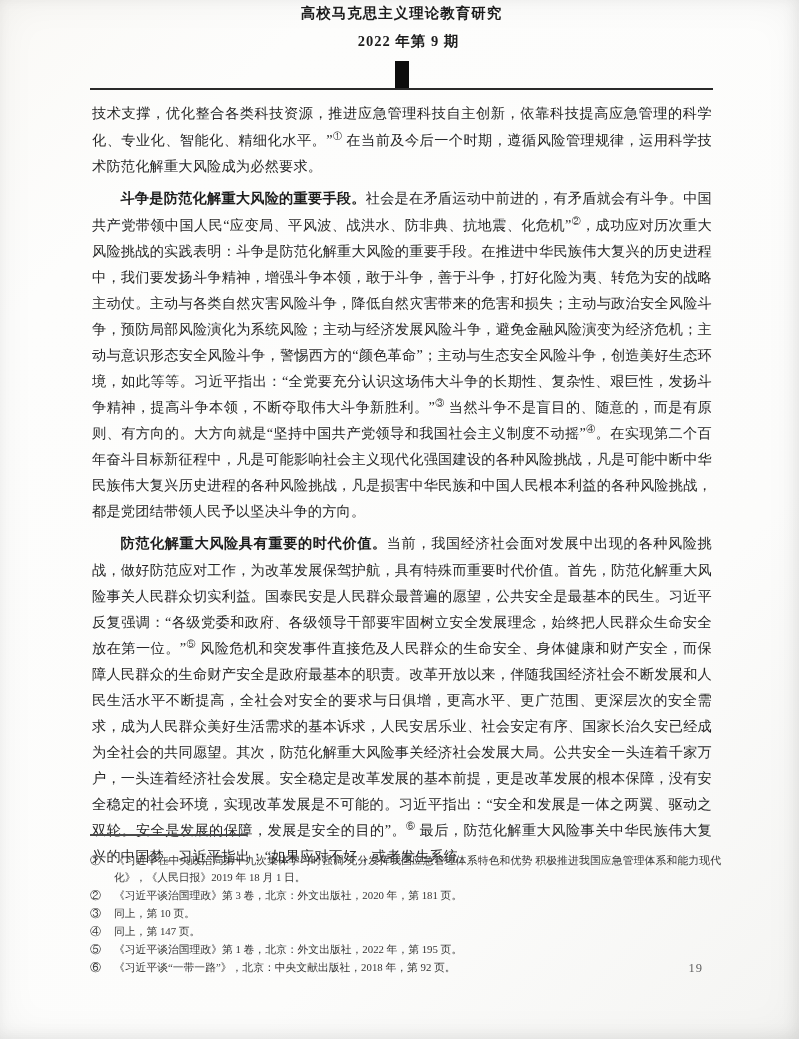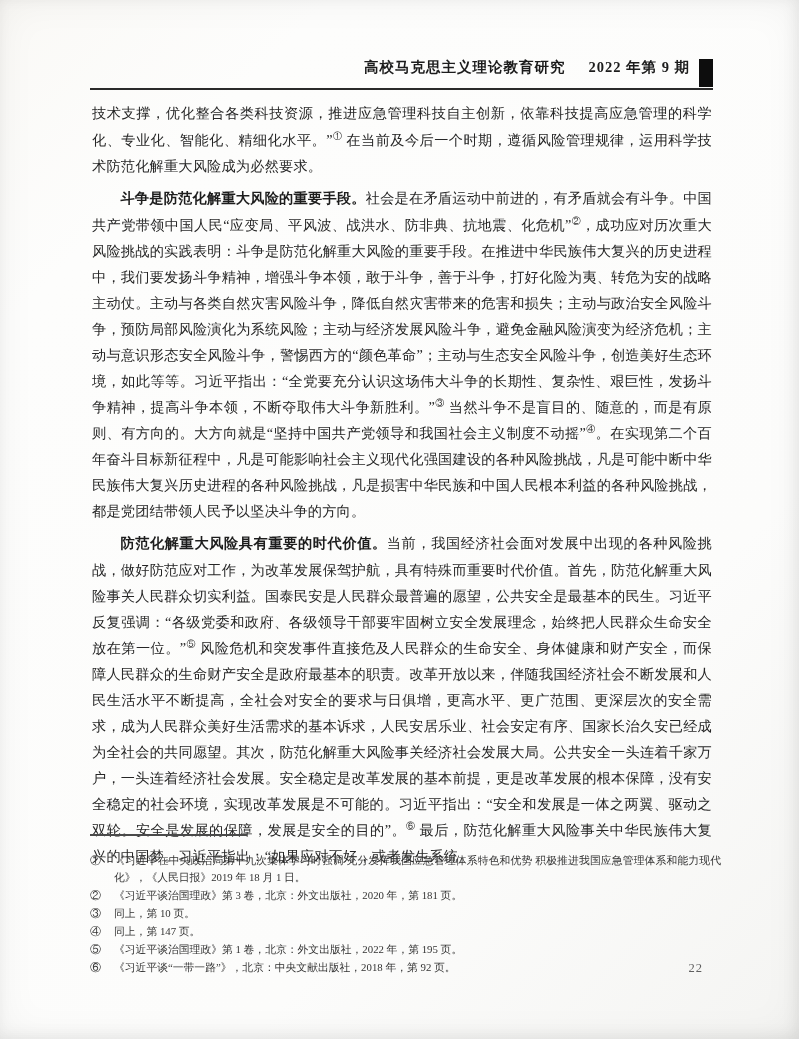--- a/index.html
+++ b/index.html
@@ -9,21 +9,21 @@
     margin:0 auto;
     background:linear-gradient(135deg,#faf9f6 0%,#fdfdfc 18%,#fcfcfb 70%,#f4f4f2 100%);
     box-shadow:inset 0 0 40px rgba(0,0,0,0.05), inset -6px 0 14px rgba(0,0,0,0.04), inset 0 -6px 14px rgba(0,0,0,0.04);
     overflow:hidden;
     font-family:"Liberation Serif","DejaVu Serif",serif;
     color:#2b2b2b;
   }
   
   .header-row{
     position:absolute;top:58px;left:90px;right:86px;height:30px;
-    display:flex;justify-content:flex-end;align-items:flex-start;gap:9px;
+    display:flex;justify-content:flex-end;align-items:center;gap:9px;flex-direction:column;
   }
   .header-text{
     font-size:14.5px;font-weight:bold;color:#1c1c1c;letter-spacing:1px;
     white-space:nowrap;
   }
   .header-issue{margin-left:14px;}
   .header-square{
     width:14px;height:28px;background:#0d0d0d;flex:0 0 auto;
     transform:translateY(1px);
   }
@@ -98,15 +98,15 @@
     <div class="footnote-item">
       <span class="footnote-marker">⑤</span>
       <span class="footnote-text">《习近平谈治国理政》第 1 卷，北京：外文出版社，2022 年，第 195 页。</span>
     </div>
     <div class="footnote-item">
       <span class="footnote-marker">⑥</span>
       <span class="footnote-text">《习近平谈“一带一路”》，北京：中央文献出版社，2018 年，第 92 页。</span>
     </div>
   </div>
 
-  <div class="page-num">22</div>
+  <div class="page-num">19</div>
 
 </div>
 
 </body></html>

